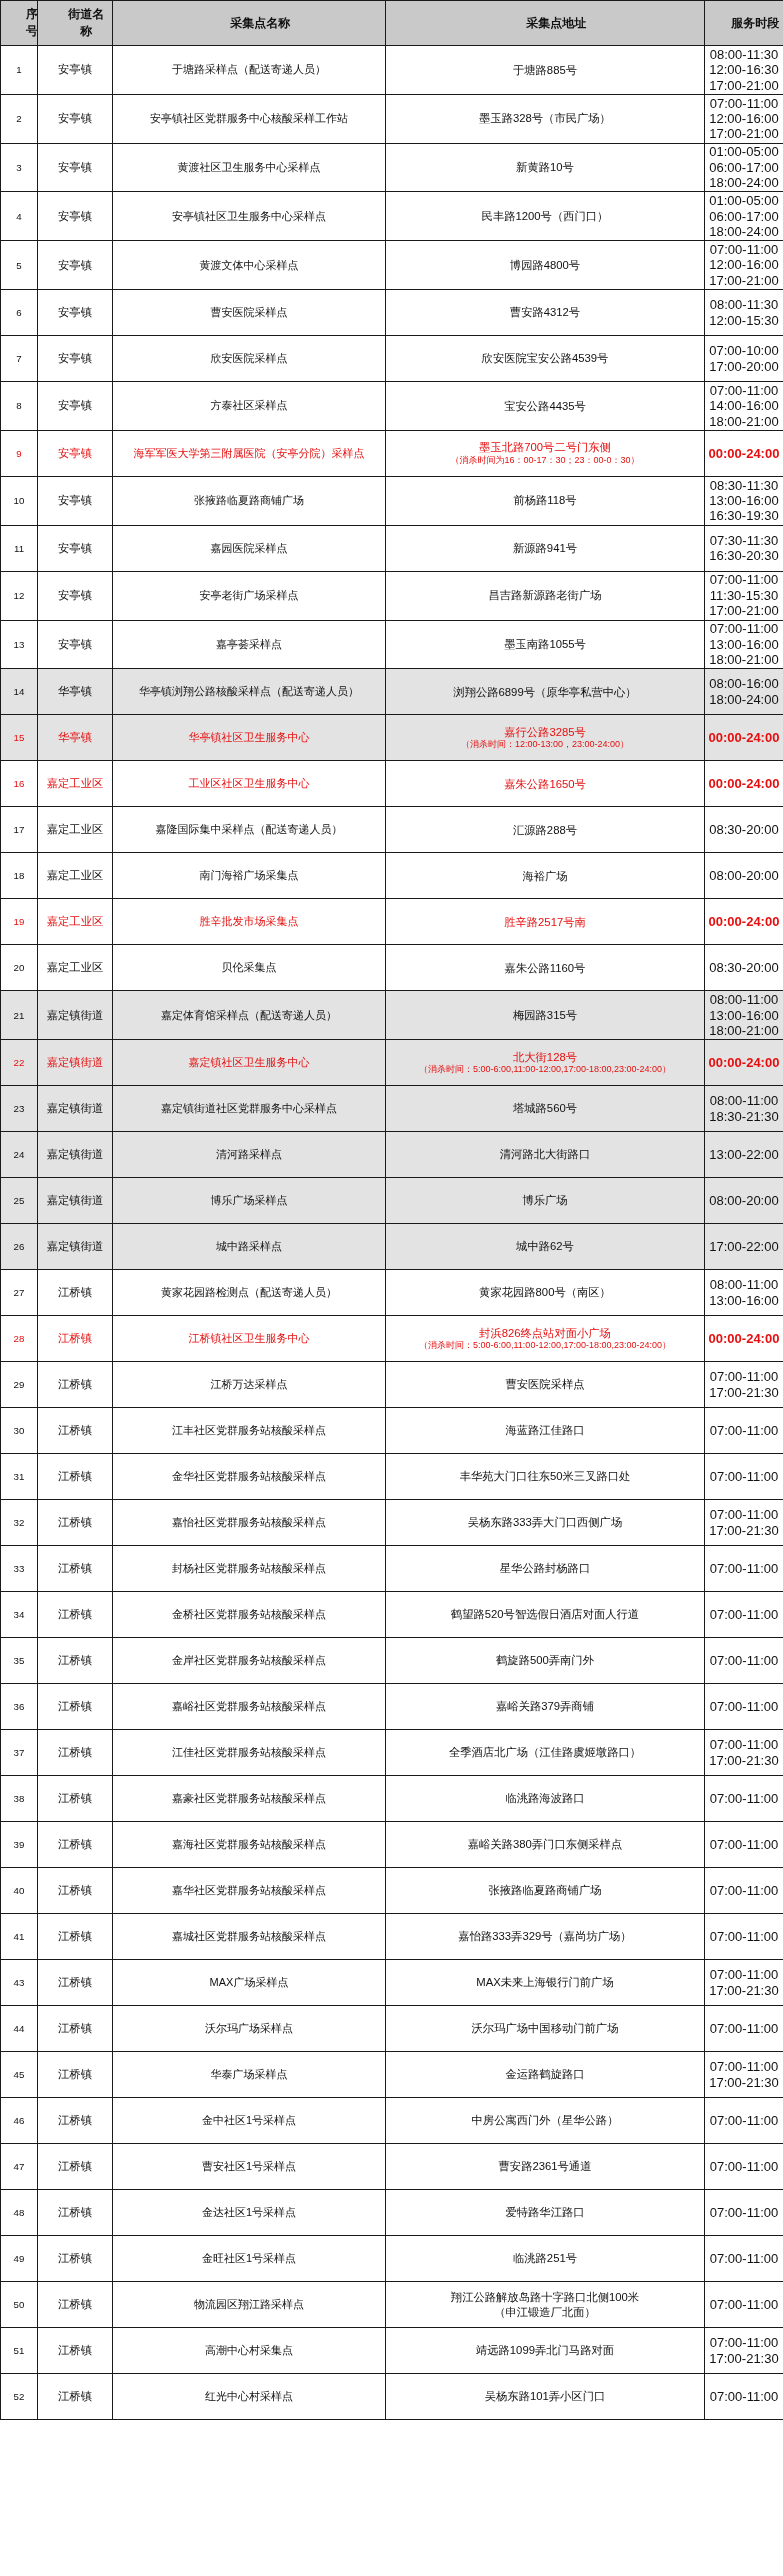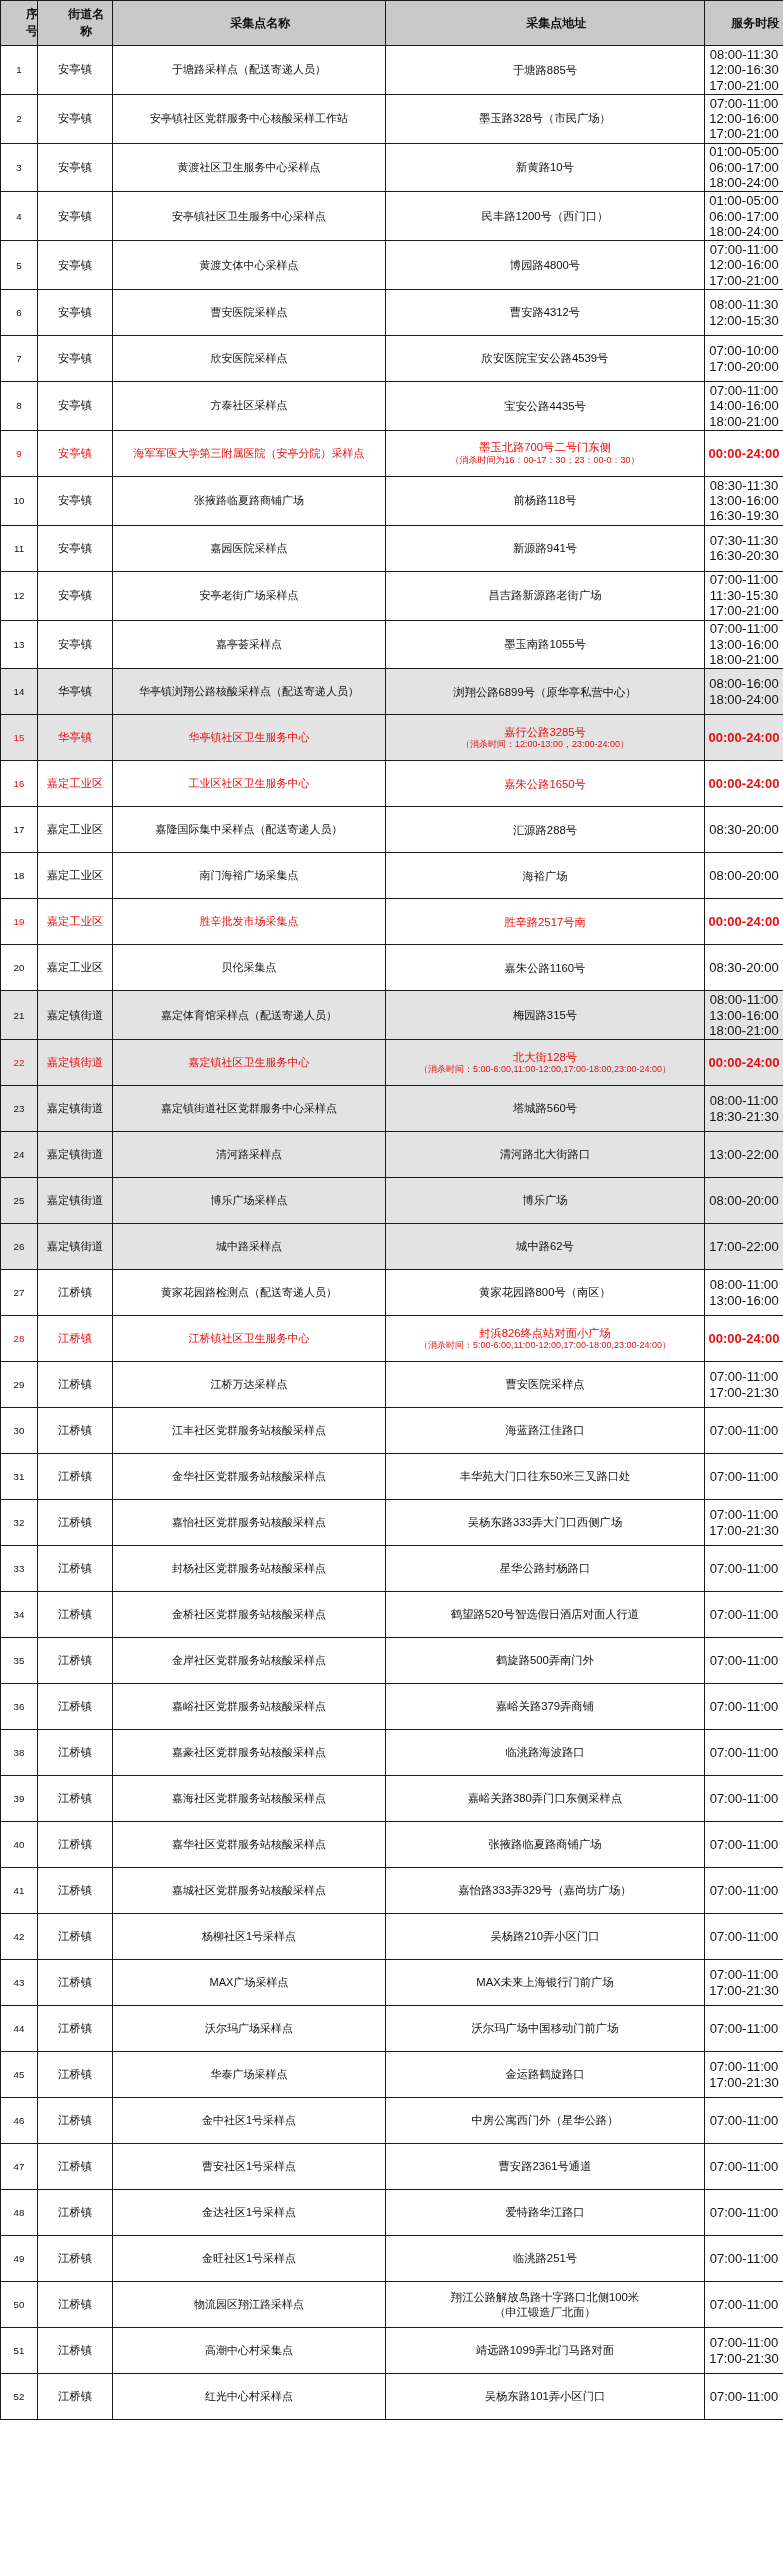--- a/index.html
+++ b/index.html
@@ -492,20 +492,32 @@
         <td class="street" data-name="street-name">江桥镇</td>
         <td class="name" data-name="site-name">嘉峪社区党群服务站核酸采样点</td>
         <td class="addr" data-name="site-address">
           <div class="addr-main" data-name="address-main">嘉峪关路379弄商铺</div>
         </td>
         <td class="times" data-name="service-times">
           <div class="time-line" data-name="service-time-slot">07:00-11:00</div>
         </td>
       </tr>
       <tr data-name="table-row">
+        <td class="no" data-name="row-number">37</td>
+        <td class="street" data-name="street-name">江桥镇</td>
+        <td class="name" data-name="site-name">江佳社区党群服务站核酸采样点</td>
+        <td class="addr" data-name="site-address">
+          <div class="addr-main" data-name="address-main">全季酒店北广场（江佳路虞姬墩路口）</div>
+        </td>
+        <td class="times" data-name="service-times">
+          <div class="time-line" data-name="service-time-slot">07:00-11:00</div>
+          <div class="time-line" data-name="service-time-slot">17:00-21:30</div>
+        </td>
+      </tr>
+      <tr data-name="table-row">
         <td class="no" data-name="row-number">38</td>
         <td class="street" data-name="street-name">江桥镇</td>
         <td class="name" data-name="site-name">嘉豪社区党群服务站核酸采样点</td>
         <td class="addr" data-name="site-address">
           <div class="addr-main" data-name="address-main">临洮路海波路口</div>
         </td>
         <td class="times" data-name="service-times">
           <div class="time-line" data-name="service-time-slot">07:00-11:00</div>
         </td>
       </tr>
@@ -530,31 +542,20 @@
         <td class="times" data-name="service-times">
           <div class="time-line" data-name="service-time-slot">07:00-11:00</div>
         </td>
       </tr>
       <tr data-name="table-row">
         <td class="no" data-name="row-number">41</td>
         <td class="street" data-name="street-name">江桥镇</td>
         <td class="name" data-name="site-name">嘉城社区党群服务站核酸采样点</td>
         <td class="addr" data-name="site-address">
           <div class="addr-main" data-name="address-main">嘉怡路333弄329号（嘉尚坊广场）</div>
-        </td>
-        <td class="times" data-name="service-times">
-          <div class="time-line" data-name="service-time-slot">07:00-11:00</div>
-        </td>
-      </tr>
-      <tr data-name="table-row">
-        <td class="no" data-name="row-number">42</td>
-        <td class="street" data-name="street-name">江桥镇</td>
-        <td class="name" data-name="site-name">杨柳社区1号采样点</td>
-        <td class="addr" data-name="site-address">
-          <div class="addr-main" data-name="address-main">吴杨路210弄小区门口</div>
         </td>
         <td class="times" data-name="service-times">
           <div class="time-line" data-name="service-time-slot">07:00-11:00</div>
         </td>
       </tr>
       <tr data-name="table-row">
         <td class="no" data-name="row-number">43</td>
         <td class="street" data-name="street-name">江桥镇</td>
         <td class="name" data-name="site-name">MAX广场采样点</td>
         <td class="addr" data-name="site-address">

